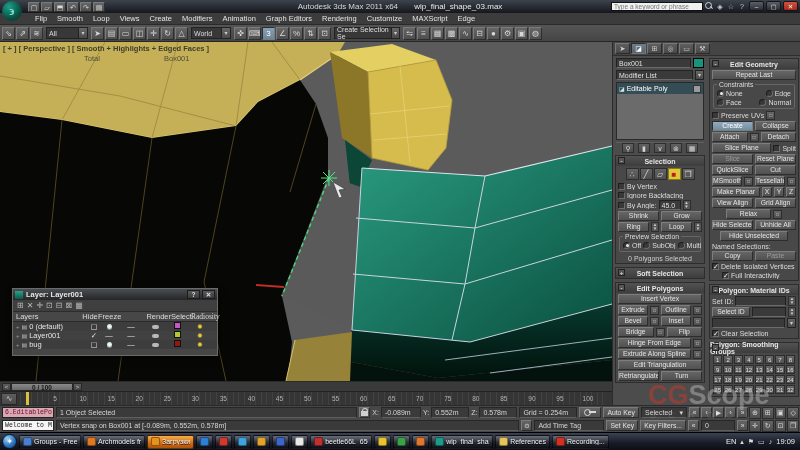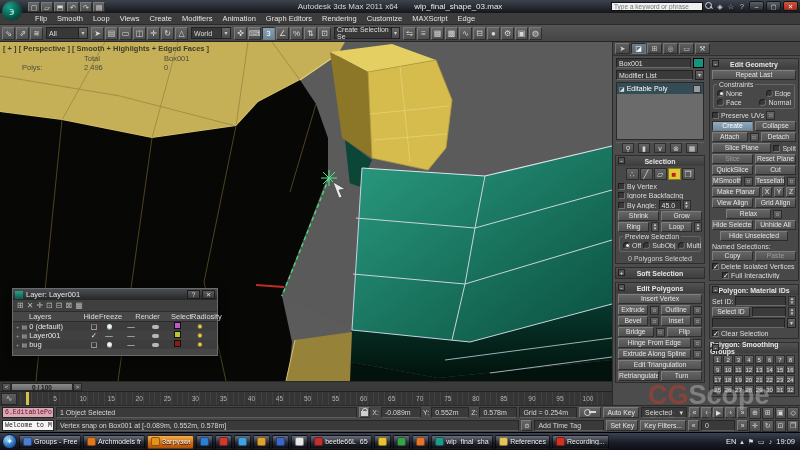--- a/index.html
+++ b/index.html
@@ -72,21 +72,21 @@
     background:repeating-linear-gradient(90deg,#4a4a4a 0 1px,transparent 1px 5.6px); opacity:.6; }
   .tick { position:absolute; top:3px; transform:translateX(-50%); font-size:6.5px; color:#b2b2b2; }
   .frame0 { position:absolute; left:26px; top:0; width:3px; height:14px; background:#d8c040; }
   .mce { position:absolute; left:1px; top:1px; width:16px; height:12px; background:linear-gradient(#5e5e5e,#484848);
     border:1px solid #282828; color:#ccc; font-size:8px; line-height:10px; text-align:center; }
 
   
   .layerdlg { position:absolute; left:12px; top:246px; width:206px; height:68px; background:#464646;
     border:1px solid #6a6a6a; box-shadow:2px 3px 7px rgba(0,0,0,.55); z-index:10; font-size:7.5px; }
   .ldtitle { height:11px; background:linear-gradient(#4a4e52,#242628); display:flex; align-items:center;
-    padding:0 2px; color:#e6e6e6; font-weight:normal; }
+    padding:0 2px; color:#e6e6e6; font-weight:bold; }
   .ldico { width:8px; height:8px; background:linear-gradient(#2aa08a,#0c5a4a); margin-right:3px; }
   .ldbtn { width:13px; height:9px; margin-left:2px; background:linear-gradient(#5a5a5a,#3a3a3a);
     border:1px solid #1c1c1c; color:#ddd; font-size:6.5px; line-height:8px; text-align:center; }
   .ldtools { height:12px; display:flex; align-items:center; gap:3px; padding:0 4px;
     background:#3f3f3f; border-bottom:1px solid #2c2c2c; }
   .ldtool { color:#b8b8b8; font-size:8px; }
   .ldhead { height:10px; display:flex; align-items:center; background:#474747;
     border-bottom:1px solid #2a2a2a; color:#dcdcdc; }
   .ldrow { height:9px; display:flex; align-items:center; color:#e2e2e2; background:#414141; }
   .ldrow:nth-child(odd) { background:#3d3d3d; }
@@ -377,25 +377,20 @@
         <path d="M333,140 L345,147 L339,148 L342,155 L339,156 L336,148 Z" fill="#e9e9e9" stroke="#333" stroke-width="0.6"></path>
       </svg>
 
       <div class="vplabel">[ + ] [ Perspective ] [ Smooth + Highlights + Edged Faces ]</div>
       <div class="vpstats">
         <div class="r">
           <span class="c0"></span>
           <span class="c1">Total</span>
           <span>Box001</span>
         </div>
-        <div class="r">
-          <span class="c0">Polys:</span>
-          <span class="c1">2 496</span>
-          <span>0</span>
-        </div>
       </div>
 
       <div class="layerdlg">
         <div class="ldtitle">
           <span class="ldico"></span>
           <span>Layer: Layer001</span>
           <span style="margin-left:auto;display:flex;">
             <span class="ldbtn">?</span>
             <span class="ldbtn">✕</span>
           </span>
@@ -403,27 +398,27 @@
         <div class="ldtools" id="ldtools">
             <span class="ldtool">⊞</span>
             <span class="ldtool">✕</span>
             <span class="ldtool">✛</span>
             <span class="ldtool">⊡</span>
             <span class="ldtool">⊟</span>
             <span class="ldtool">⊠</span>
             <span class="ldtool">▦</span>
           </div>
         <div class="ldhead" id="ldhead">
-            <span class="lc-name" style="width: 76px; padding-left: 16px;">Layers</span>
+            <span class="lc-name" style="width: 76px; padding-left: 3px;">Layers</span>
             <span class="lc w10"></span>
             <span class="lc" style="width: 20px; text-align: center;">Hide</span>
             <span class="lc" style="width: 24px; text-align: center;">Freeze</span>
-            <span class="lc" style="width: 46px; text-align: left; margin-left: 13px;">Render</span>
+            <span class="lc" style="width: 46px; text-align: right; margin-left: 13px;">Render</span>
             <span class="lc" style="width: 20px; text-align: center;">Select</span>
-            <span class="lc" style="width: 26px; text-align: right;">Radiosity</span>
+            <span class="lc" style="width: 26px; text-align: right; font-family: Liberation Serif, serif;">Radiosity</span>
           </div>
         <div id="ldrows">
             <div class="ldrow">
               <span class="lc-name">
                 <span class="exp">+</span>
                 <span class="lyrico">▤</span>
                 <span>0 (default)</span>
               </span>
               <span class="lc w10">▢</span>
               <span class="lc"><span class="bulb"></span></span>

